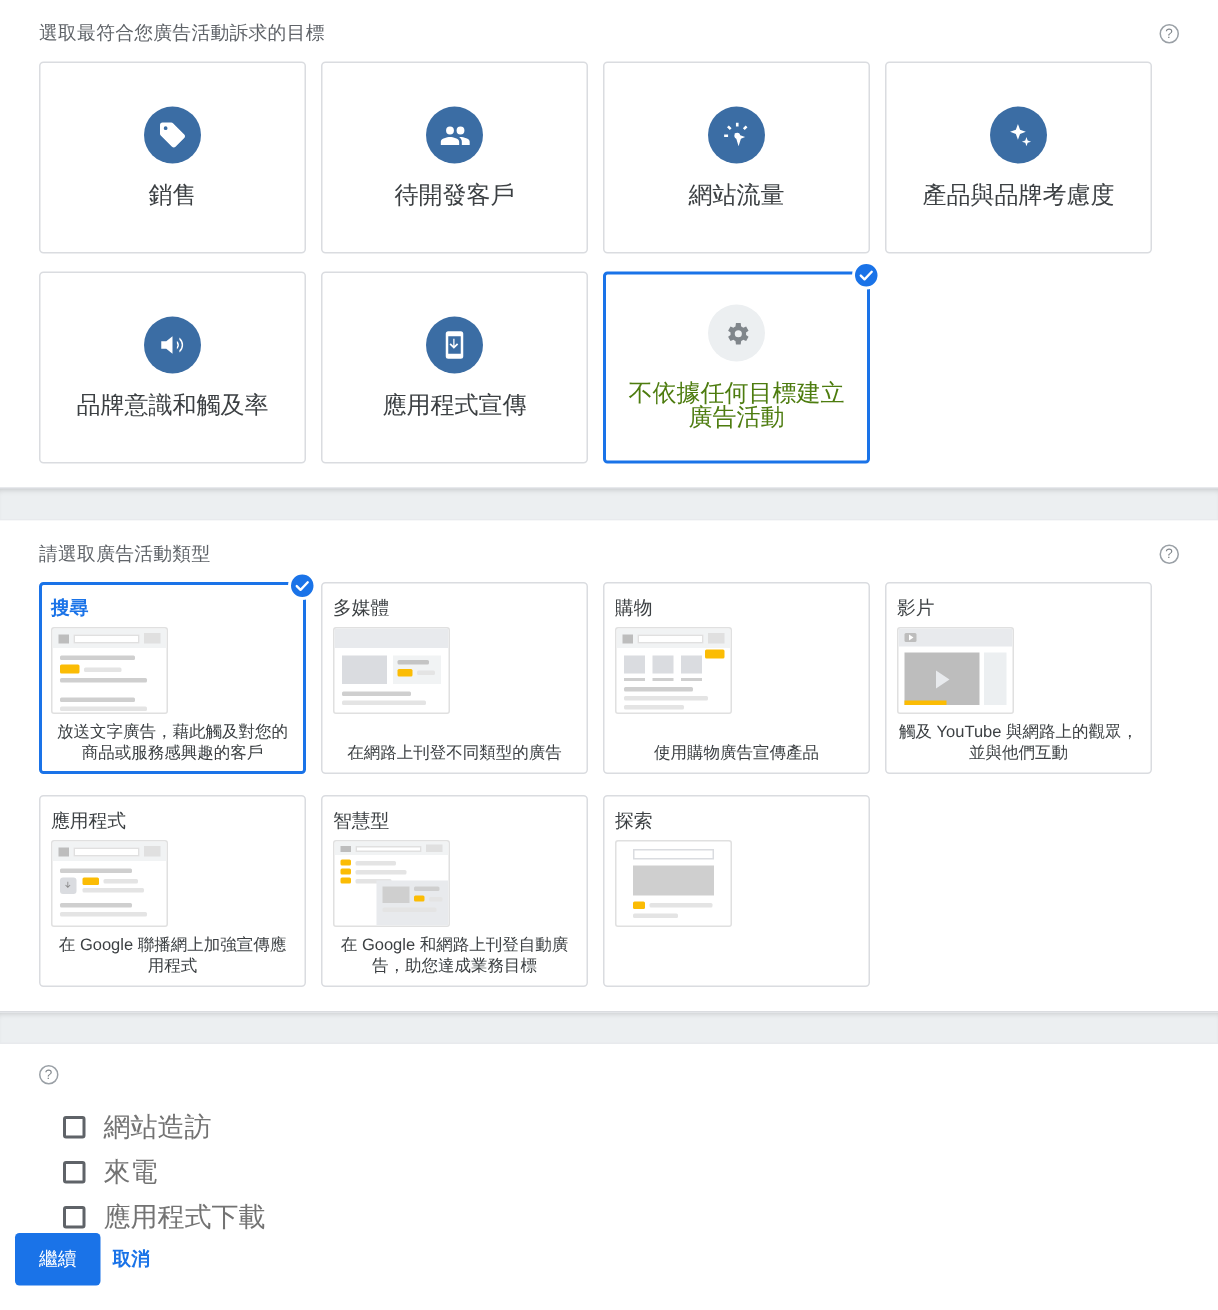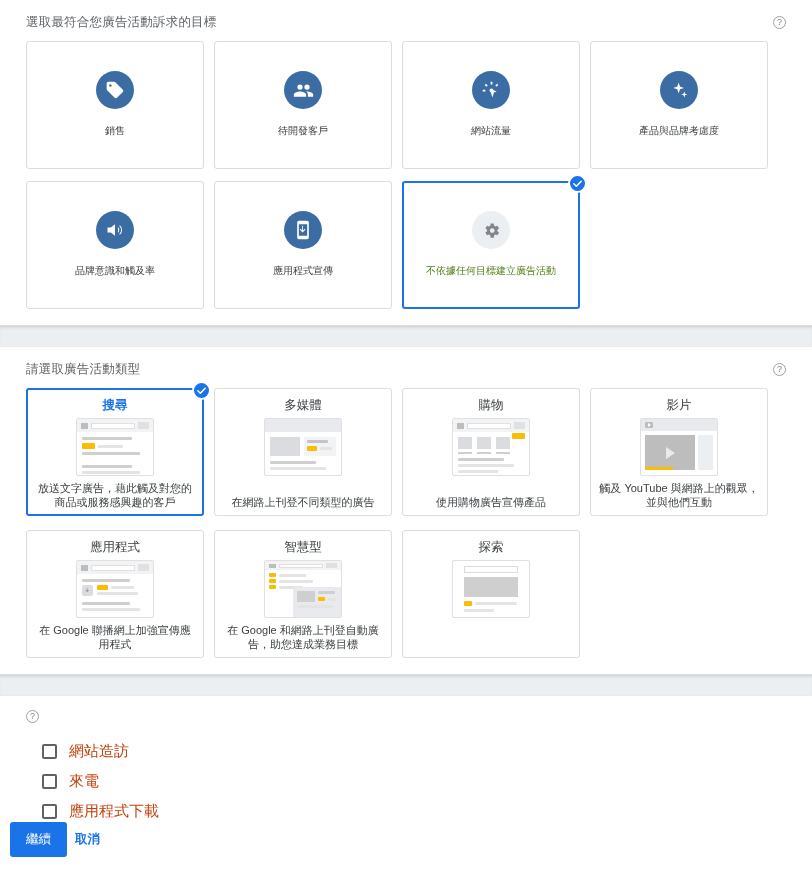--- a/index.html
+++ b/index.html
@@ -45,40 +45,40 @@
   }
   .goal-card.selected { border: 2px solid #1a73e8; }
   .goal-icon {
     width: 38px; height: 38px; border-radius: 50%;
     background: #3b6da4; display: flex; align-items: center;
     justify-content: center; margin-bottom: 14px;
   }
   .goal-card.selected .goal-icon { background: #eceff1; }
   .goal-icon svg { display: block; }
   .goal-label {
-    font-size: 10px; color: #3c4043; text-align: center;
+    font-size: 16px; color: #3c4043; text-align: center;
     line-height: 16px; padding: 0 8px;
   }
   .goal-card.selected .goal-label { color: #4d7c0f; font-weight: normal; }
   .check-badge {
     position: absolute; top: -9px; right: -9px;
     width: 19px; height: 19px; border-radius: 50%;
     background: #1a73e8; border: 2px solid #fff;
     display: flex; align-items: center; justify-content: center;
   }
 
   
   .type-grid {
     display: grid; grid-template-columns: repeat(4, 178px);
     gap: 14px 10px; margin-top: 10px;
   }
   .type-card {
     position: relative; height: 128px; background: #fff;
     border: 1px solid #dadce0; border-radius: 3px;
-    display: flex; flex-direction: column; align-items: center;
+    display: flex; flex-direction: column; 
     padding: 8px 7px 6px; cursor: pointer;
   }
   .type-card.selected { border: 2px solid #1a73e8; padding: 7px 6px 5px; }
   .type-title { font-size: 12.5px; color: #3c4043; margin-bottom: 4px; }
   .type-card.selected .type-title { color: #1a73e8; font-weight: bold; }
   .type-desc {
     font-size: 11px; color: #3c4043; text-align: center;
     line-height: 14px; margin-top: auto;
   }
   .thumb {
@@ -101,21 +101,21 @@
   
   .check-list { margin-top: 13px; }
   .check-row {
     display: flex; align-items: center; gap: 12px;
     height: 30px; padding-left: 16px; cursor: pointer;
   }
   .checkbox {
     width: 15px; height: 15px; border: 2px solid #5f6368;
     border-radius: 2px; background: #fff; flex: none;
   }
-  .check-label { font-size: 15px; color: #c2410c; }
+  .check-label { font-size: 18px; color: #737373; }
 
   
   .footer {
     position: absolute; left: 0; bottom: 0; width: 100%;
     padding: 0 10px 16px; display: flex; align-items: center; 
   }
   .btn-primary {
     background: #1a73e8; color: #fff; border: none; border-radius: 3px;
     font-size: 12.5px; padding: 9px 16px; cursor: pointer;
     font-family: "Liberation Sans", sans-serif;

